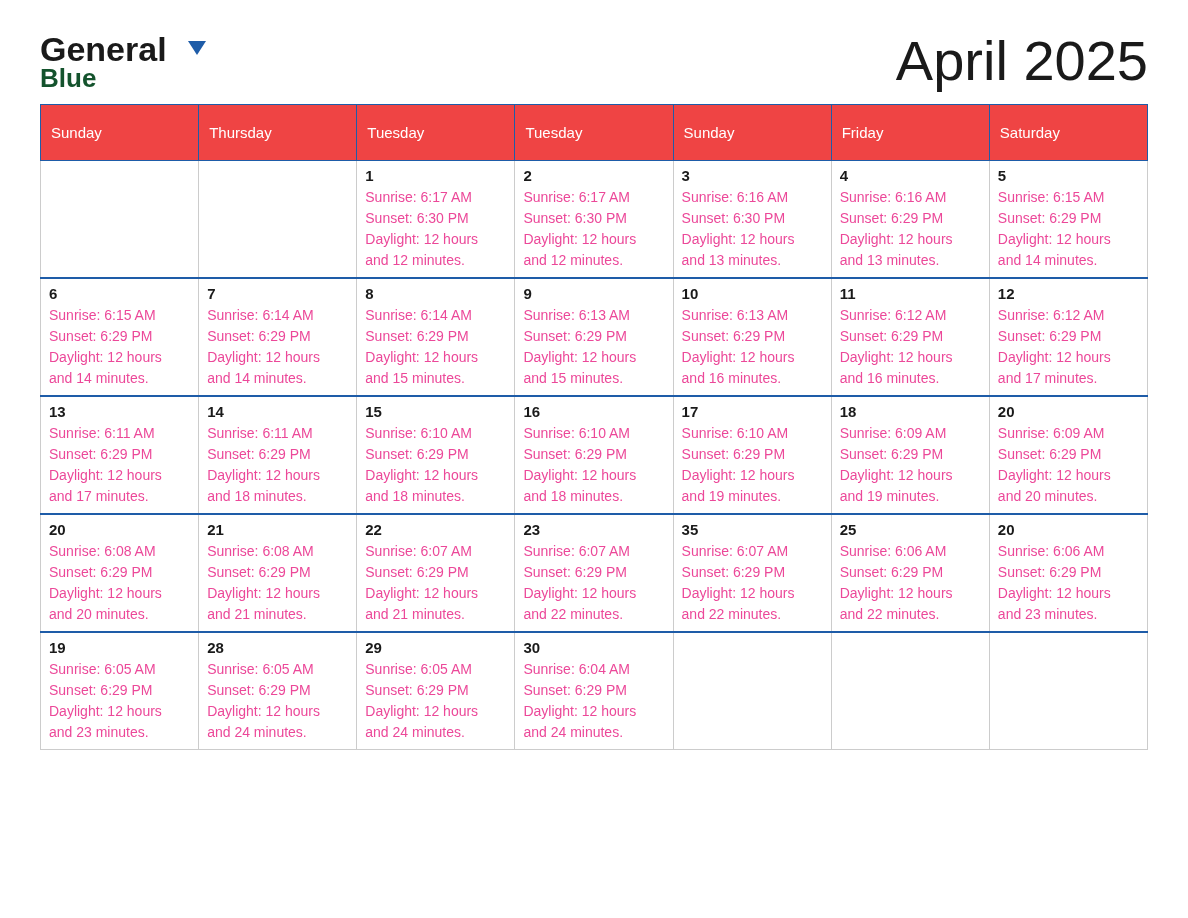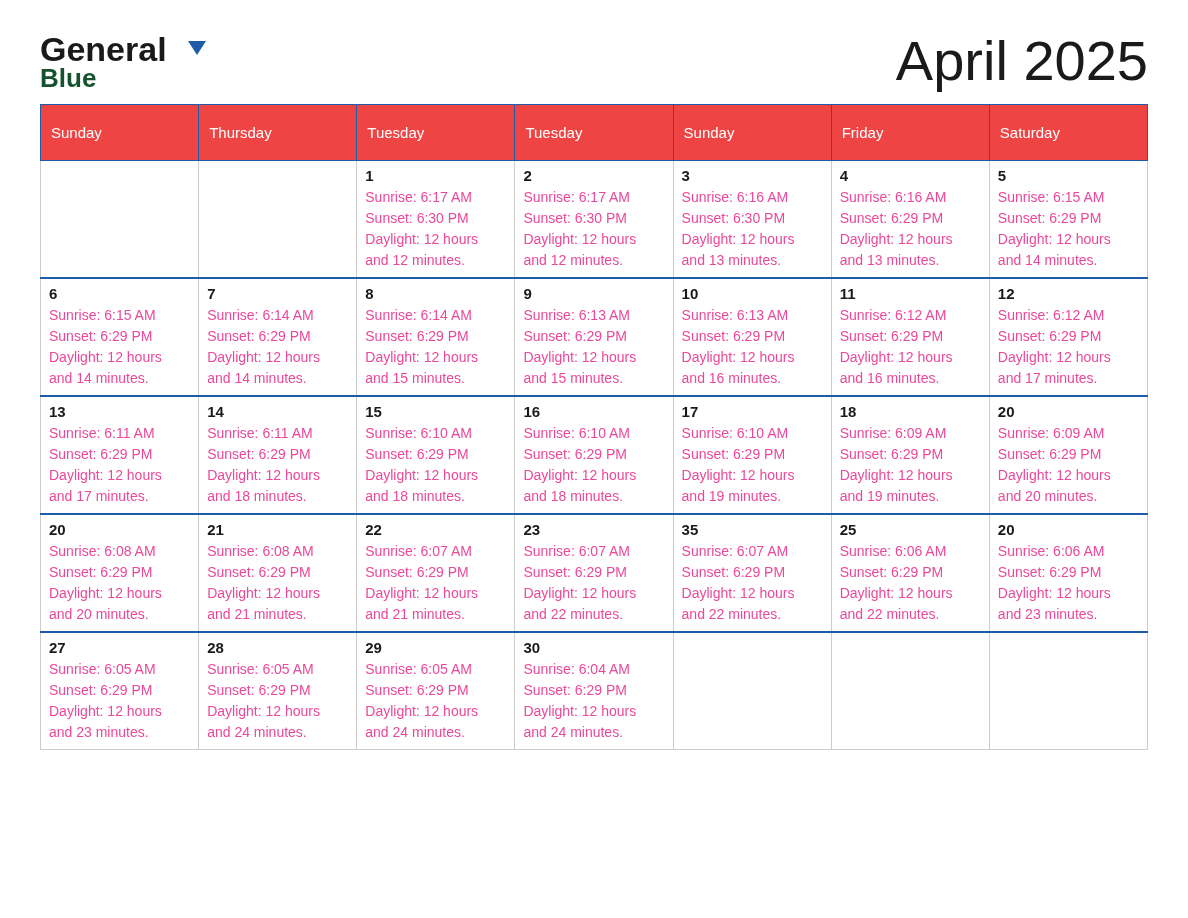--- a/index.html
+++ b/index.html
@@ -246,21 +246,21 @@
           <span class="day-number">25</span>
           <div class="day-info">Sunrise: 6:06 AM<br>Sunset: 6:29 PM<br>Daylight: 12 hours<br>and 22 minutes.</div>
         </td>
         <td>
           <span class="day-number">20</span>
           <div class="day-info">Sunrise: 6:06 AM<br>Sunset: 6:29 PM<br>Daylight: 12 hours<br>and 23 minutes.</div>
         </td>
       </tr>
       <tr>
         <td>
-          <span class="day-number">27</span>
+          <span class="day-number">19</span>
           <div class="day-info">Sunrise: 6:05 AM<br>Sunset: 6:29 PM<br>Daylight: 12 hours<br>and 23 minutes.</div>
         </td>
         <td>
           <span class="day-number">28</span>
           <div class="day-info">Sunrise: 6:05 AM<br>Sunset: 6:29 PM<br>Daylight: 12 hours<br>and 24 minutes.</div>
         </td>
         <td>
           <span class="day-number">29</span>
           <div class="day-info">Sunrise: 6:05 AM<br>Sunset: 6:29 PM<br>Daylight: 12 hours<br>and 24 minutes.</div>
         </td>

